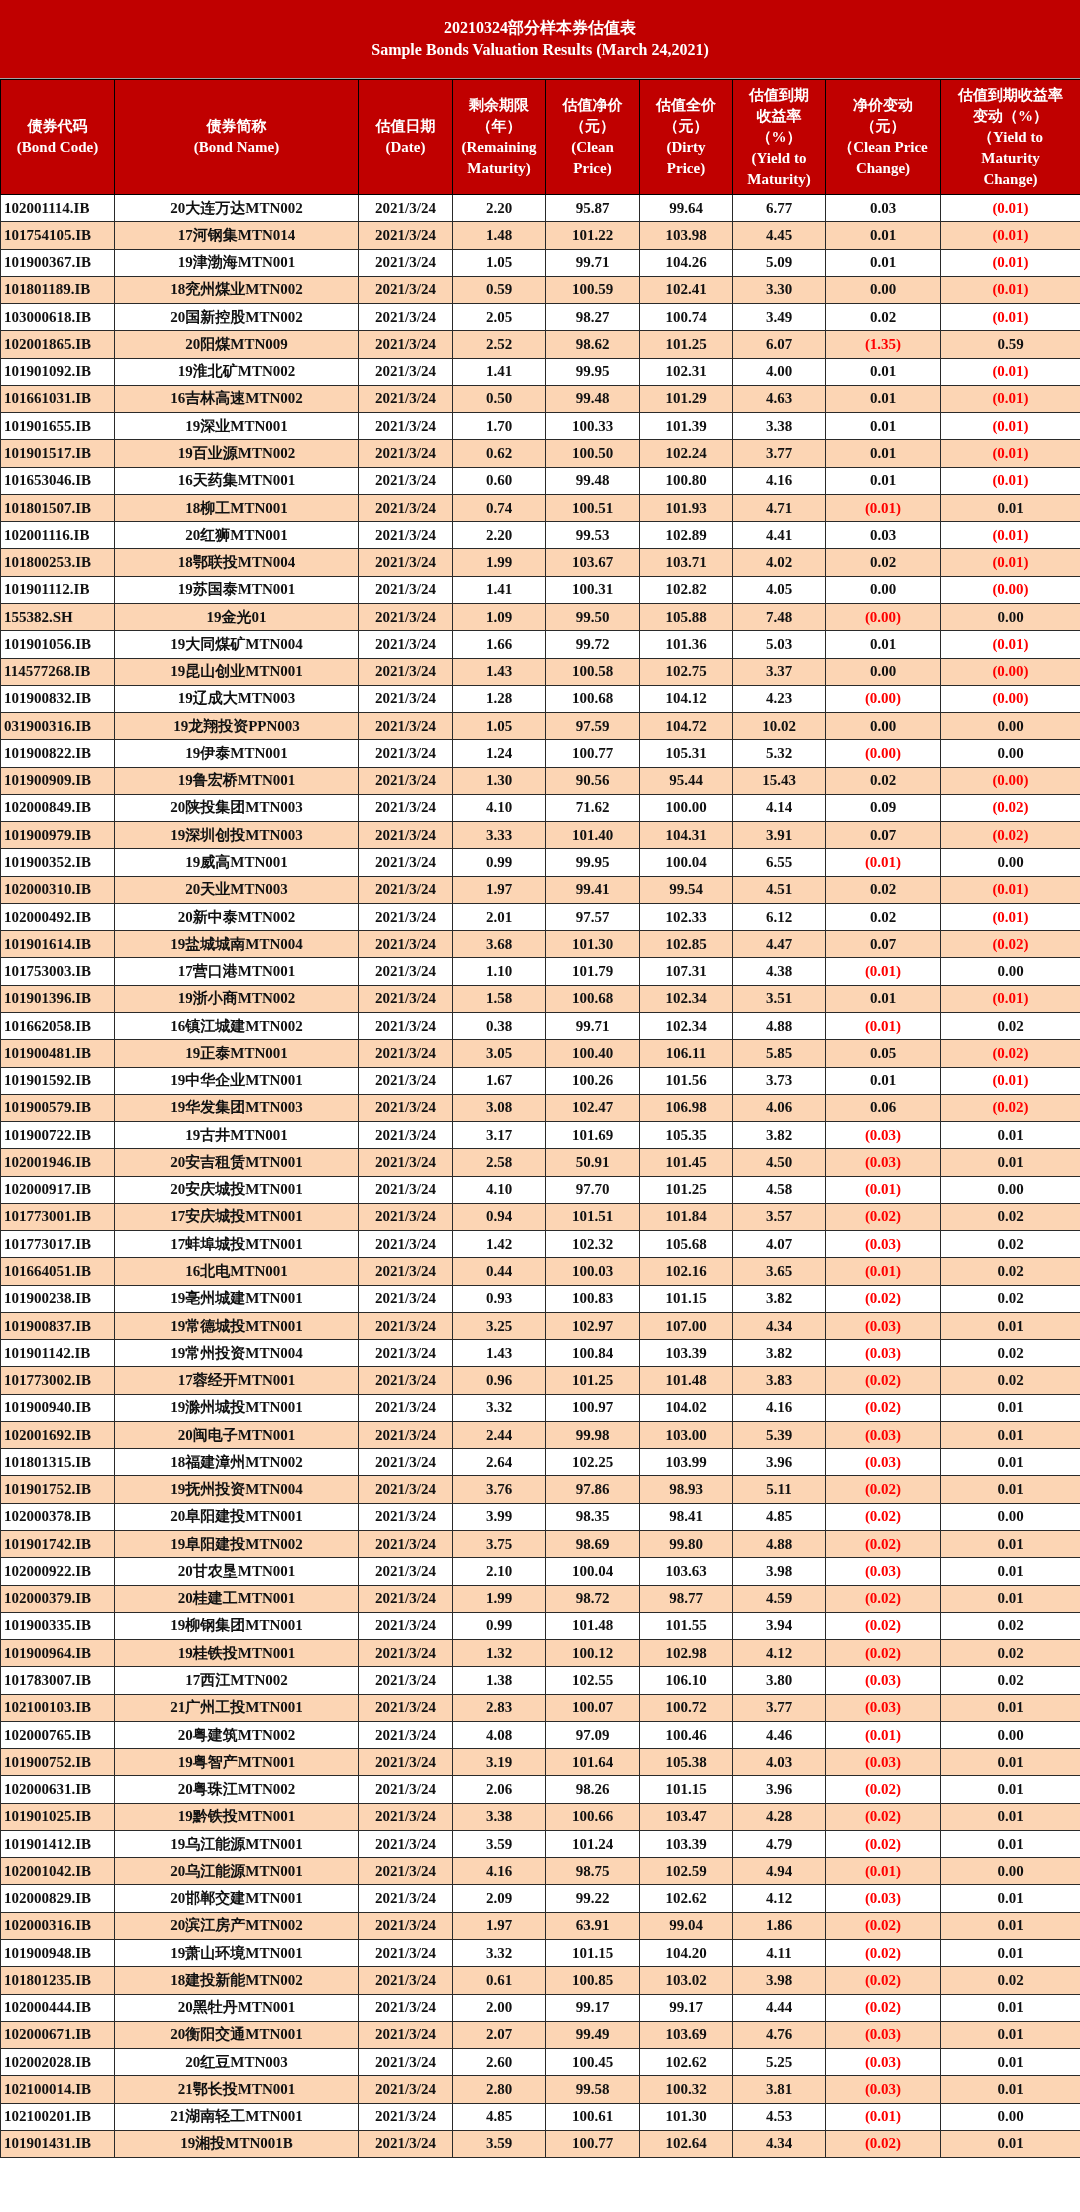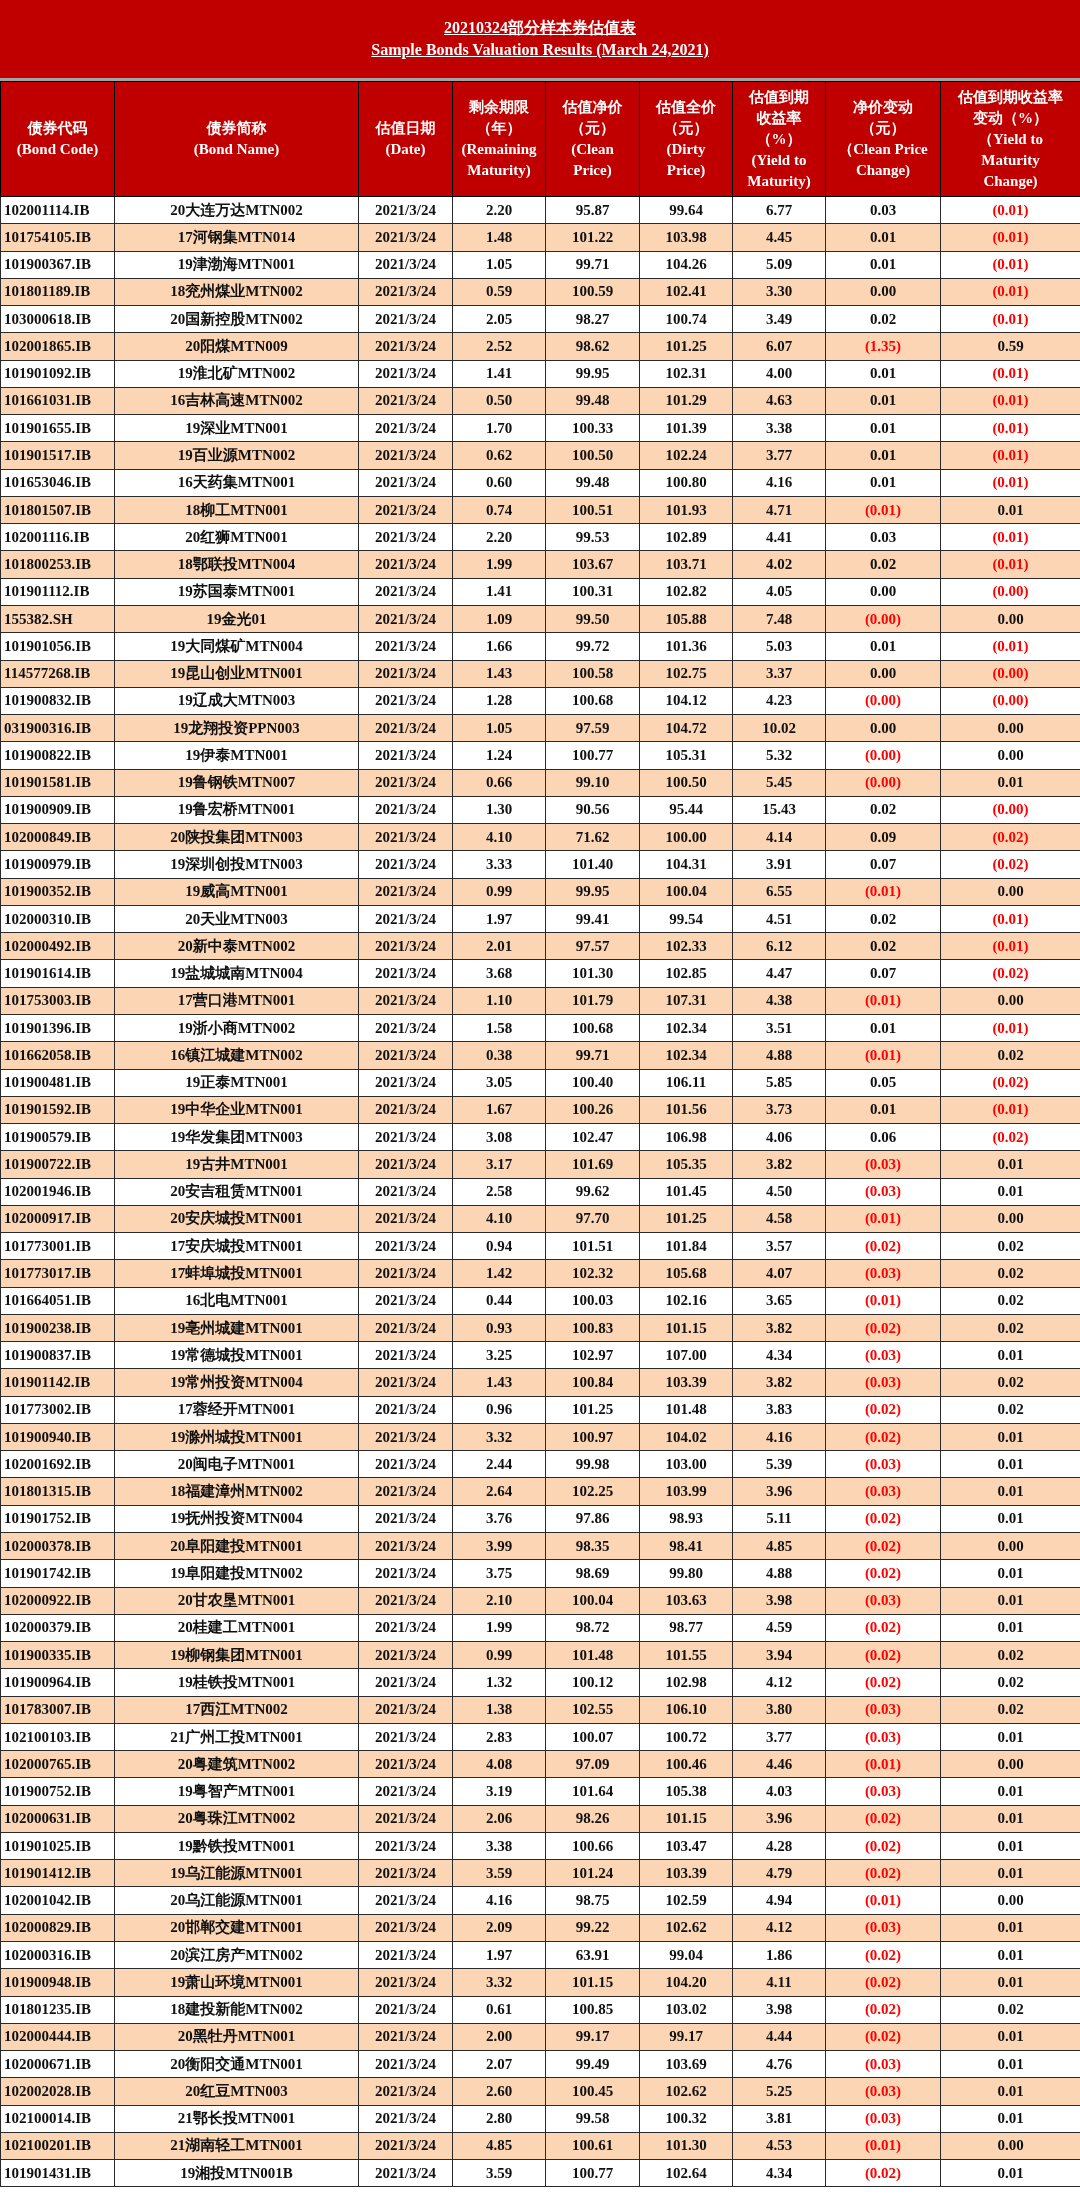--- a/index.html
+++ b/index.html
@@ -2,22 +2,21 @@
 <html><head>
 <meta charset="utf-8">
 <style>
   html, body { margin:0; padding:0; background:#ffffff; }
   body { width:1080px; height:2212px; overflow:hidden; font-family:"Liberation Serif","DejaVu Serif",serif; }
   .sheet { position:relative; width:1080px; }
   .title-band {
     height:78px; background:#c00000; color:#ffffff;
     display:flex; flex-direction:column; align-items:center; justify-content:center;
     font-weight:bold; font-size:16px; line-height:22px;
-    border-bottom:3px solid #a3a3a3;
-    text-decoration:underline;
+    border-bottom:1px solid #a3a3a3;
   }
   table { border-collapse:collapse; width:1080px; table-layout:fixed; }
   col.c0 { width:114px; } col.c1 { width:244px; } col.c2 { width:94px; }
   col.c3 { width:93px; } col.c4 { width:94px; } col.c5 { width:93px; }
   col.c6 { width:93px; } col.c7 { width:115px; } col.c8 { width:140px; }
   thead th {
     background:#c00000; color:#ffffff; font-weight:bold; font-size:15px;
     line-height:21px; height:114px; padding:0 1px;
     border:1px solid #000; text-align:center; vertical-align:middle;
     white-space:pre-line; word-break:break-all;
@@ -313,31 +312,20 @@
           <td>19伊泰MTN001</td>
           <td>2021/3/24</td>
           <td>1.24</td>
           <td>100.77</td>
           <td>105.31</td>
           <td>5.32</td>
           <td class="neg">(0.00)</td>
           <td>0.00</td>
         </tr>
         <tr>
-          <td class="code">101901581.IB</td>
-          <td>19鲁钢铁MTN007</td>
-          <td>2021/3/24</td>
-          <td>0.66</td>
-          <td>99.10</td>
-          <td>100.50</td>
-          <td>5.45</td>
-          <td class="neg">(0.00)</td>
-          <td>0.01</td>
-        </tr>
-        <tr>
           <td class="code">101900909.IB</td>
           <td>19鲁宏桥MTN001</td>
           <td>2021/3/24</td>
           <td>1.30</td>
           <td>90.56</td>
           <td>95.44</td>
           <td>15.43</td>
           <td>0.02</td>
           <td class="neg">(0.00)</td>
         </tr>
@@ -482,21 +470,21 @@
           <td>105.35</td>
           <td>3.82</td>
           <td class="neg">(0.03)</td>
           <td>0.01</td>
         </tr>
         <tr>
           <td class="code">102001946.IB</td>
           <td>20安吉租赁MTN001</td>
           <td>2021/3/24</td>
           <td>2.58</td>
-          <td>99.62</td>
+          <td>50.91</td>
           <td>101.45</td>
           <td>4.50</td>
           <td class="neg">(0.03)</td>
           <td>0.01</td>
         </tr>
         <tr>
           <td class="code">102000917.IB</td>
           <td>20安庆城投MTN001</td>
           <td>2021/3/24</td>
           <td>4.10</td>

